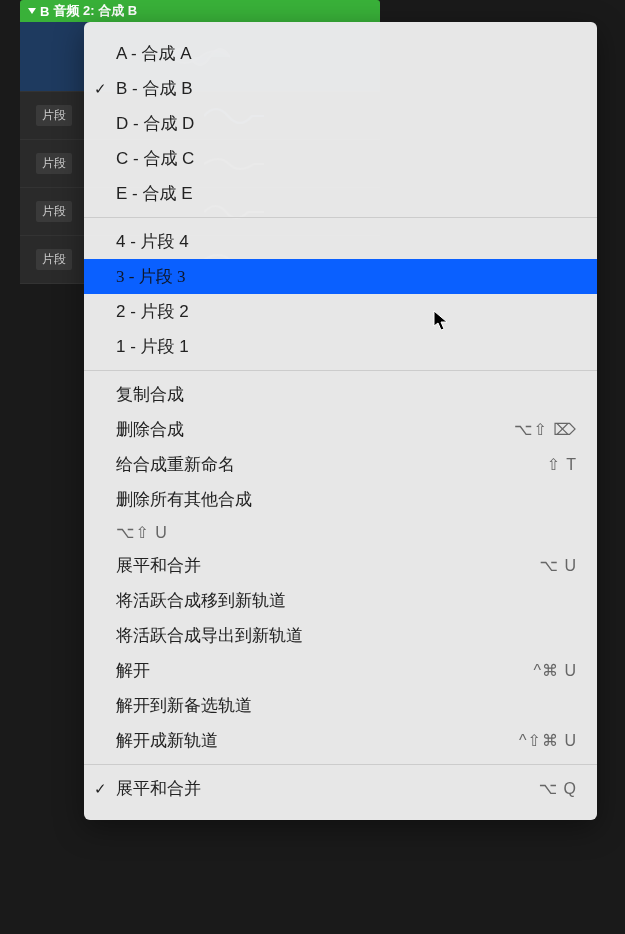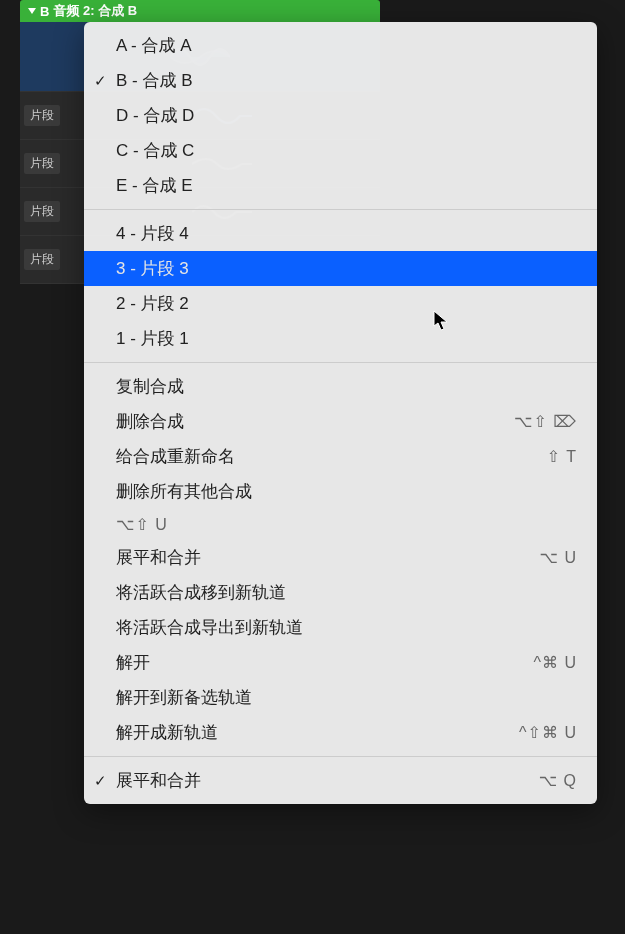--- a/index.html
+++ b/index.html
@@ -41,53 +41,54 @@
       border-bottom: 1px solid #333;
       background: #2a2a2a;
       height: 48px;
     }
     .track-row.first { height: 70px; background: #1e3a5f; }
     .track-label {
       background: #3a3a3a;
       color: #ccc;
       font-size: 12px;
       padding: 2px 6px;
-      margin: 4px;
+      margin: 16px;
       border-radius: 2px;
     }
     .waveform {
       flex: 1;
       height: 100%;
       display: flex;
       align-items: center;
       justify-content: center;
     }
     .wave-svg { width: 60px; height: 36px; }
     .menu {
       position: absolute;
       top: 22px;
       left: 84px;
       width: 513px;
       background: rgba(236, 236, 236, 0.98);
       border-radius: 6px;
       box-shadow: 0 8px 30px rgba(0,0,0,0.4);
-      padding: 6px 0;
+      padding: 14px 0;
       font-size: 17px;
       color: #222;
     }
     .menu-item {
       display: flex;
       align-items: center;
       padding: 6px 20px 6px 32px;
       position: relative;
       cursor: default;
     }
     .menu-item.highlighted {
       background: #0a60ff;
-      color: #e5e5e5;
+      color: #0f172a;
+      font-family: Liberation Serif, serif;
     }
     .menu-item .check {
       position: absolute;
       left: 10px;
       font-size: 15px;
     }
     .menu-item .label { flex: 1; }
     .menu-item .shortcut {
       color: #666;
       font-size: 16px;

